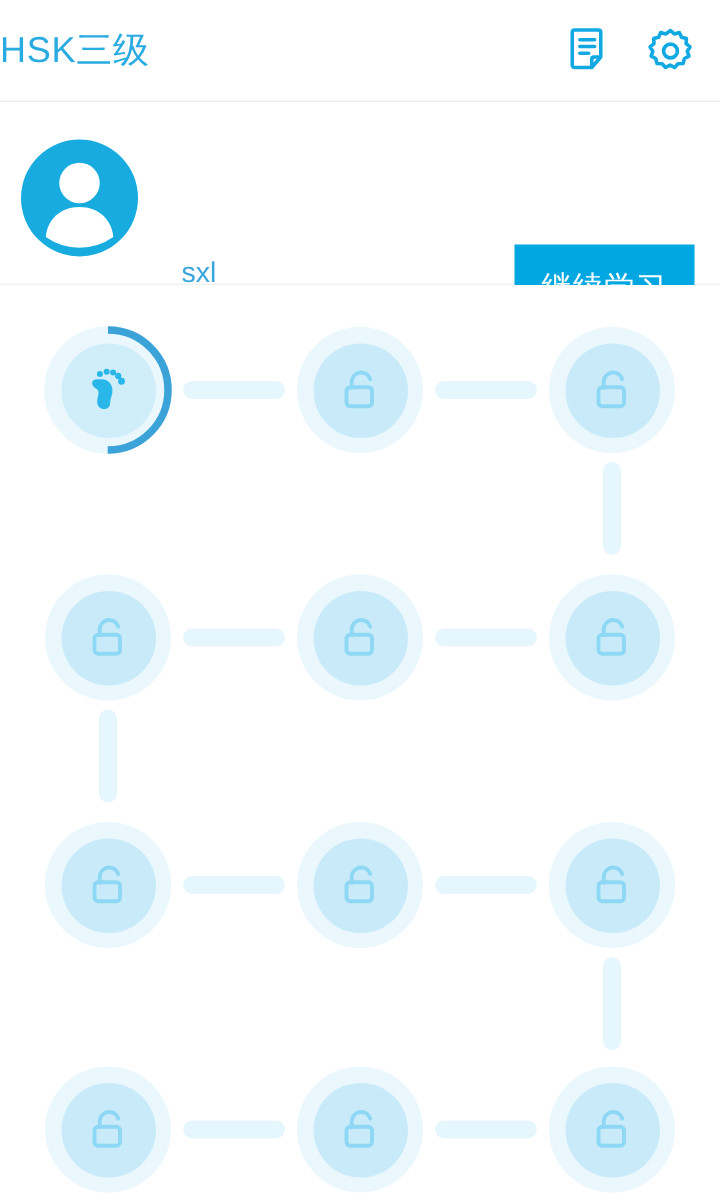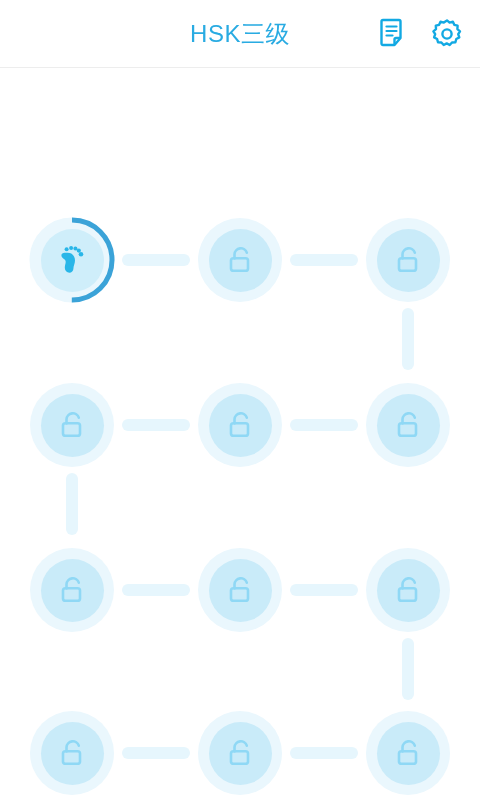--- a/index.html
+++ b/index.html
@@ -31,21 +31,20 @@
     background: #ffffff;
     border-bottom: 1px solid #ededed;
     box-sizing: border-box;
   }
   .header-title {
     position: absolute;
     left: 0; top: 0;
     width: 480px;
     height: 67px;
     line-height: 67px;
-    text-align: center;
     font-size: 24px;
     color: #29ABE2;
     letter-spacing: 0.5px;
     white-space: nowrap;
   }
   .header-icons {
     position: absolute;
     right: 14px;
     top: 0;
     height: 67px;
@@ -212,20 +211,38 @@
           <g fill="none" stroke="#12A9E3" stroke-width="2.4" stroke-linejoin="round" stroke-linecap="round">
             <circle cx="17" cy="17" r="4.6"></circle>
             <path d="M17 3.4 l2.6 2.2 3.3 -0.9 1.4 3.1 3.3 0.9 -0.2 3.4 2.6 2.2 -1.8 2.9 1.1 3.2 -3 1.6 -0.9 3.3 -3.4 0.2 -2.3 2.5 -3 -1.6 -3 1.6 -2.3 -2.5 -3.4 -0.2 -0.9 -3.3 -3 -1.6 1.1 -3.2 -1.8 -2.9 2.6 -2.2 -0.2 -3.4 3.3 -0.9 1.4 -3.1 3.3 0.9 z"></path>
           </g>
         </svg>
       </div>
 
     </div>
   </div>
 
+  <div class="profile">
+
+    <div class="avatar">
+      <svg width="78" height="78" viewBox="0 0 78 78" aria-hidden="true">
+        <circle cx="39" cy="29" r="13.5" fill="#ffffff"></circle>
+        <path d="M39 45 c-13 0 -21.5 8.5 -22.5 20 a39 39 0 0 0 45 0 c-1 -11.5 -9.5 -20 -22.5 -20 z" fill="#ffffff"></path>
+      </svg>
+    </div>
+
+    <div class="user-name">sxl</div>
+    <div class="user-count">5/348</div>
+
+    <div class="progress-track">
+      <div class="progress-fill" style="width: 1.4%;"></div>
+    </div>
+
+    <button class="continue-btn">继续学习</button>
+  </div>
 
   <div class="map">
     <div id="connector-layer">
         <div class="conn-h" style="left: 122px; top: 64px; width: 68px;"></div>
         <div class="conn-h" style="left: 290px; top: 64px; width: 68px;"></div>
         <div class="conn-v" style="left: 402px; top: 118px; height: 62px;"></div>
         <div class="conn-h" style="left: 122px; top: 229px; width: 68px;"></div>
         <div class="conn-h" style="left: 290px; top: 229px; width: 68px;"></div>
         <div class="conn-v" style="left: 66px; top: 283px; height: 62px;"></div>
         <div class="conn-h" style="left: 122px; top: 394px; width: 68px;"></div>

